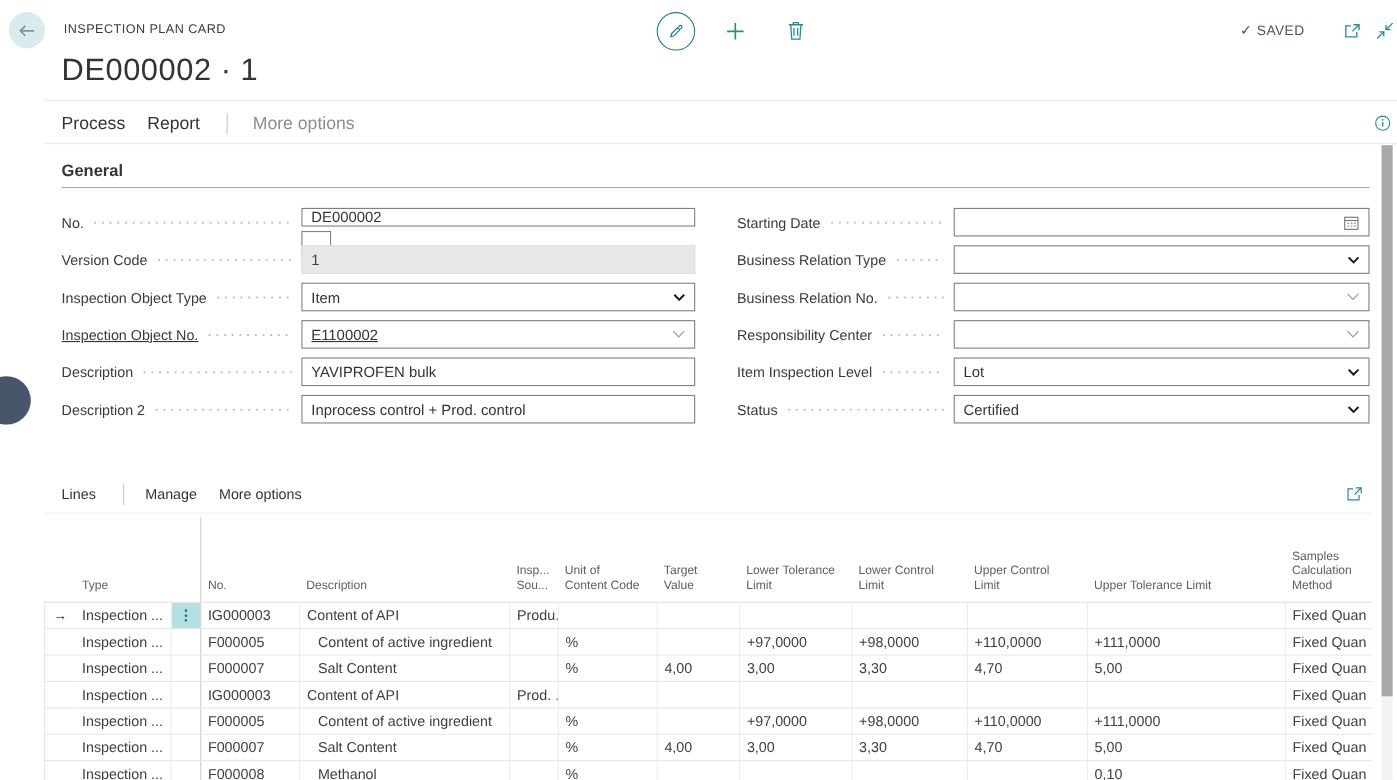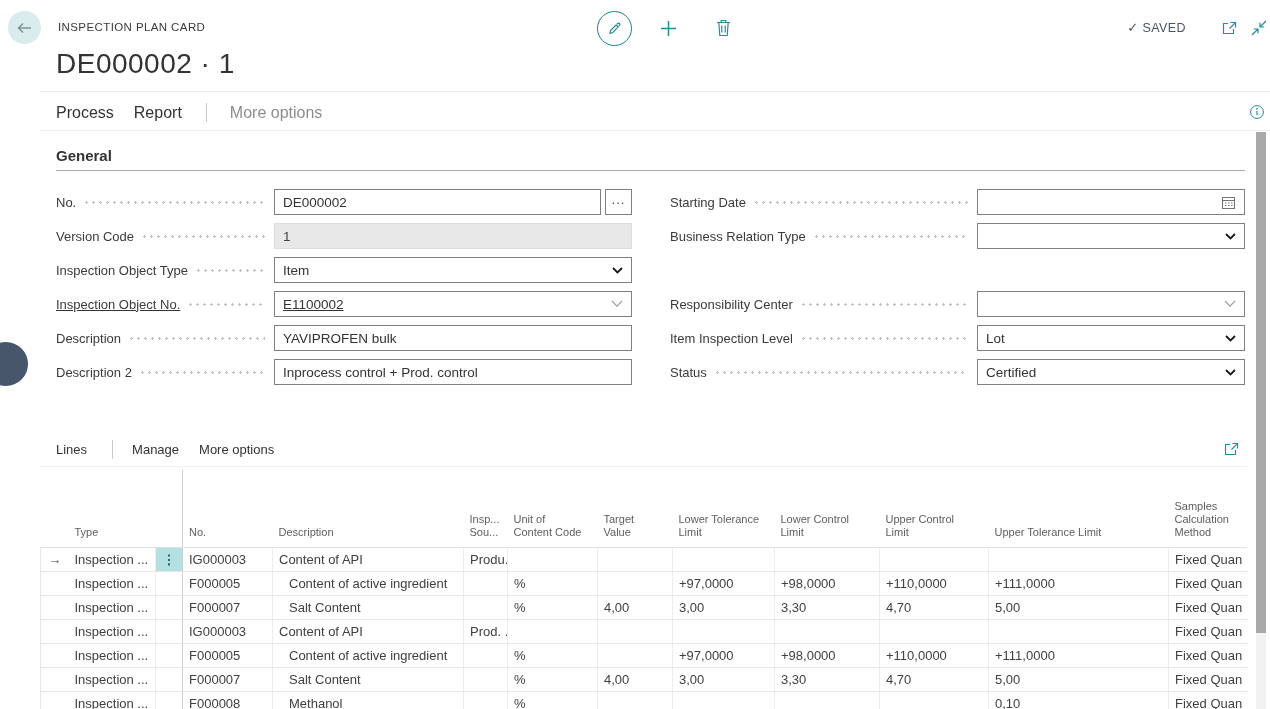--- a/index.html
+++ b/index.html
@@ -33,22 +33,22 @@
   .rule3 { position:absolute; top:170px; left:56px; right:25px; border-top:1px solid #ababab; }
   .form { position:absolute; left:56px; top:189px; width:1189px; height:210px; }
   .frow { position:absolute; height:26px; display:flex; align-items:center; }
   .frow.l { left:0; width:576px; }
   .frow.r { left:614px; width:575px; }
   .flabel { flex:none; font-size:13px; color:#3b3a39; padding-right:7px; white-space:nowrap; }
   .dots { flex:1; align-self:stretch; margin-right:9px;
           background-image:radial-gradient(circle, #c2c0be 1px, transparent 1.3px);
           background-size:7px 7px; background-position:0 center; background-repeat:repeat-x; }
   .ctrl-wrap { flex:none; position:relative; height:26px; display:flex; gap:4px; }
-  .frow.l .ctrl-wrap { width:358px; }
-  .frow.r .ctrl-wrap { width:268px; }
+  .frow.l .ctrl-wrap { width:358px;flex-direction:column; }
+  .frow.r .ctrl-wrap { width:378px; }
   .ctrl, input.ctrl { height:26px; border:1px solid #808080; background:#fff; font-size:13.5px;
           font-family:"Liberation Sans", sans-serif; color:#333; padding:0 8px; flex:1;
           display:flex; align-items:center; position:relative; min-width:0; }
   input.ctrl { display:inline-block; line-height:24px; }
   .ctrl.disabled { background:#e8e8e8; border-color:#dedede; color:#444; }
   .assist-btn { flex:none; width:27px; height:26px; border:1px solid #808080; background:#fff;
                 display:flex; align-items:center; justify-content:center; font-size:13px; color:#444;
                 letter-spacing:1px; cursor:pointer; padding-bottom:6px; }
   .ctrl .val { flex:1; overflow:hidden; white-space:nowrap; }
   .ctrl .tail { flex:none; display:flex; align-items:center; }
@@ -239,20 +239,34 @@
   </div>
   <div class="frow r" style="top:34px;">
     <span class="flabel">Business Relation Type</span>
     <span class="dots"></span>
     <span class="ctrl-wrap">
       <span class="ctrl">
         <span class="val"></span>
         <span class="tail">
             <svg width="11" height="7" viewBox="0 0 11 7">
               <path d="M1 1l4.5 4.5L10 1" stroke="#1b1a19" stroke-width="1.8" fill="none"></path>
+            </svg>
+          </span>
+      </span>
+    </span>
+  </div>
+  <div class="frow r" style="top:68px;">
+    <span class="flabel">Business Relation No.</span>
+    <span class="dots"></span>
+    <span class="ctrl-wrap">
+      <span class="ctrl">
+        <span class="val"></span>
+        <span class="tail">
+            <svg width="12" height="8" viewBox="0 0 12 8">
+              <path d="M1 1l5 5.2L11 1" stroke="#9a9a9a" stroke-width="1.1" fill="none"></path>
             </svg>
           </span>
       </span>
     </span>
   </div>
   <div class="frow r" style="top:102px;">
     <span class="flabel">Responsibility Center</span>
     <span class="dots"></span>
     <span class="ctrl-wrap">
       <span class="ctrl">

